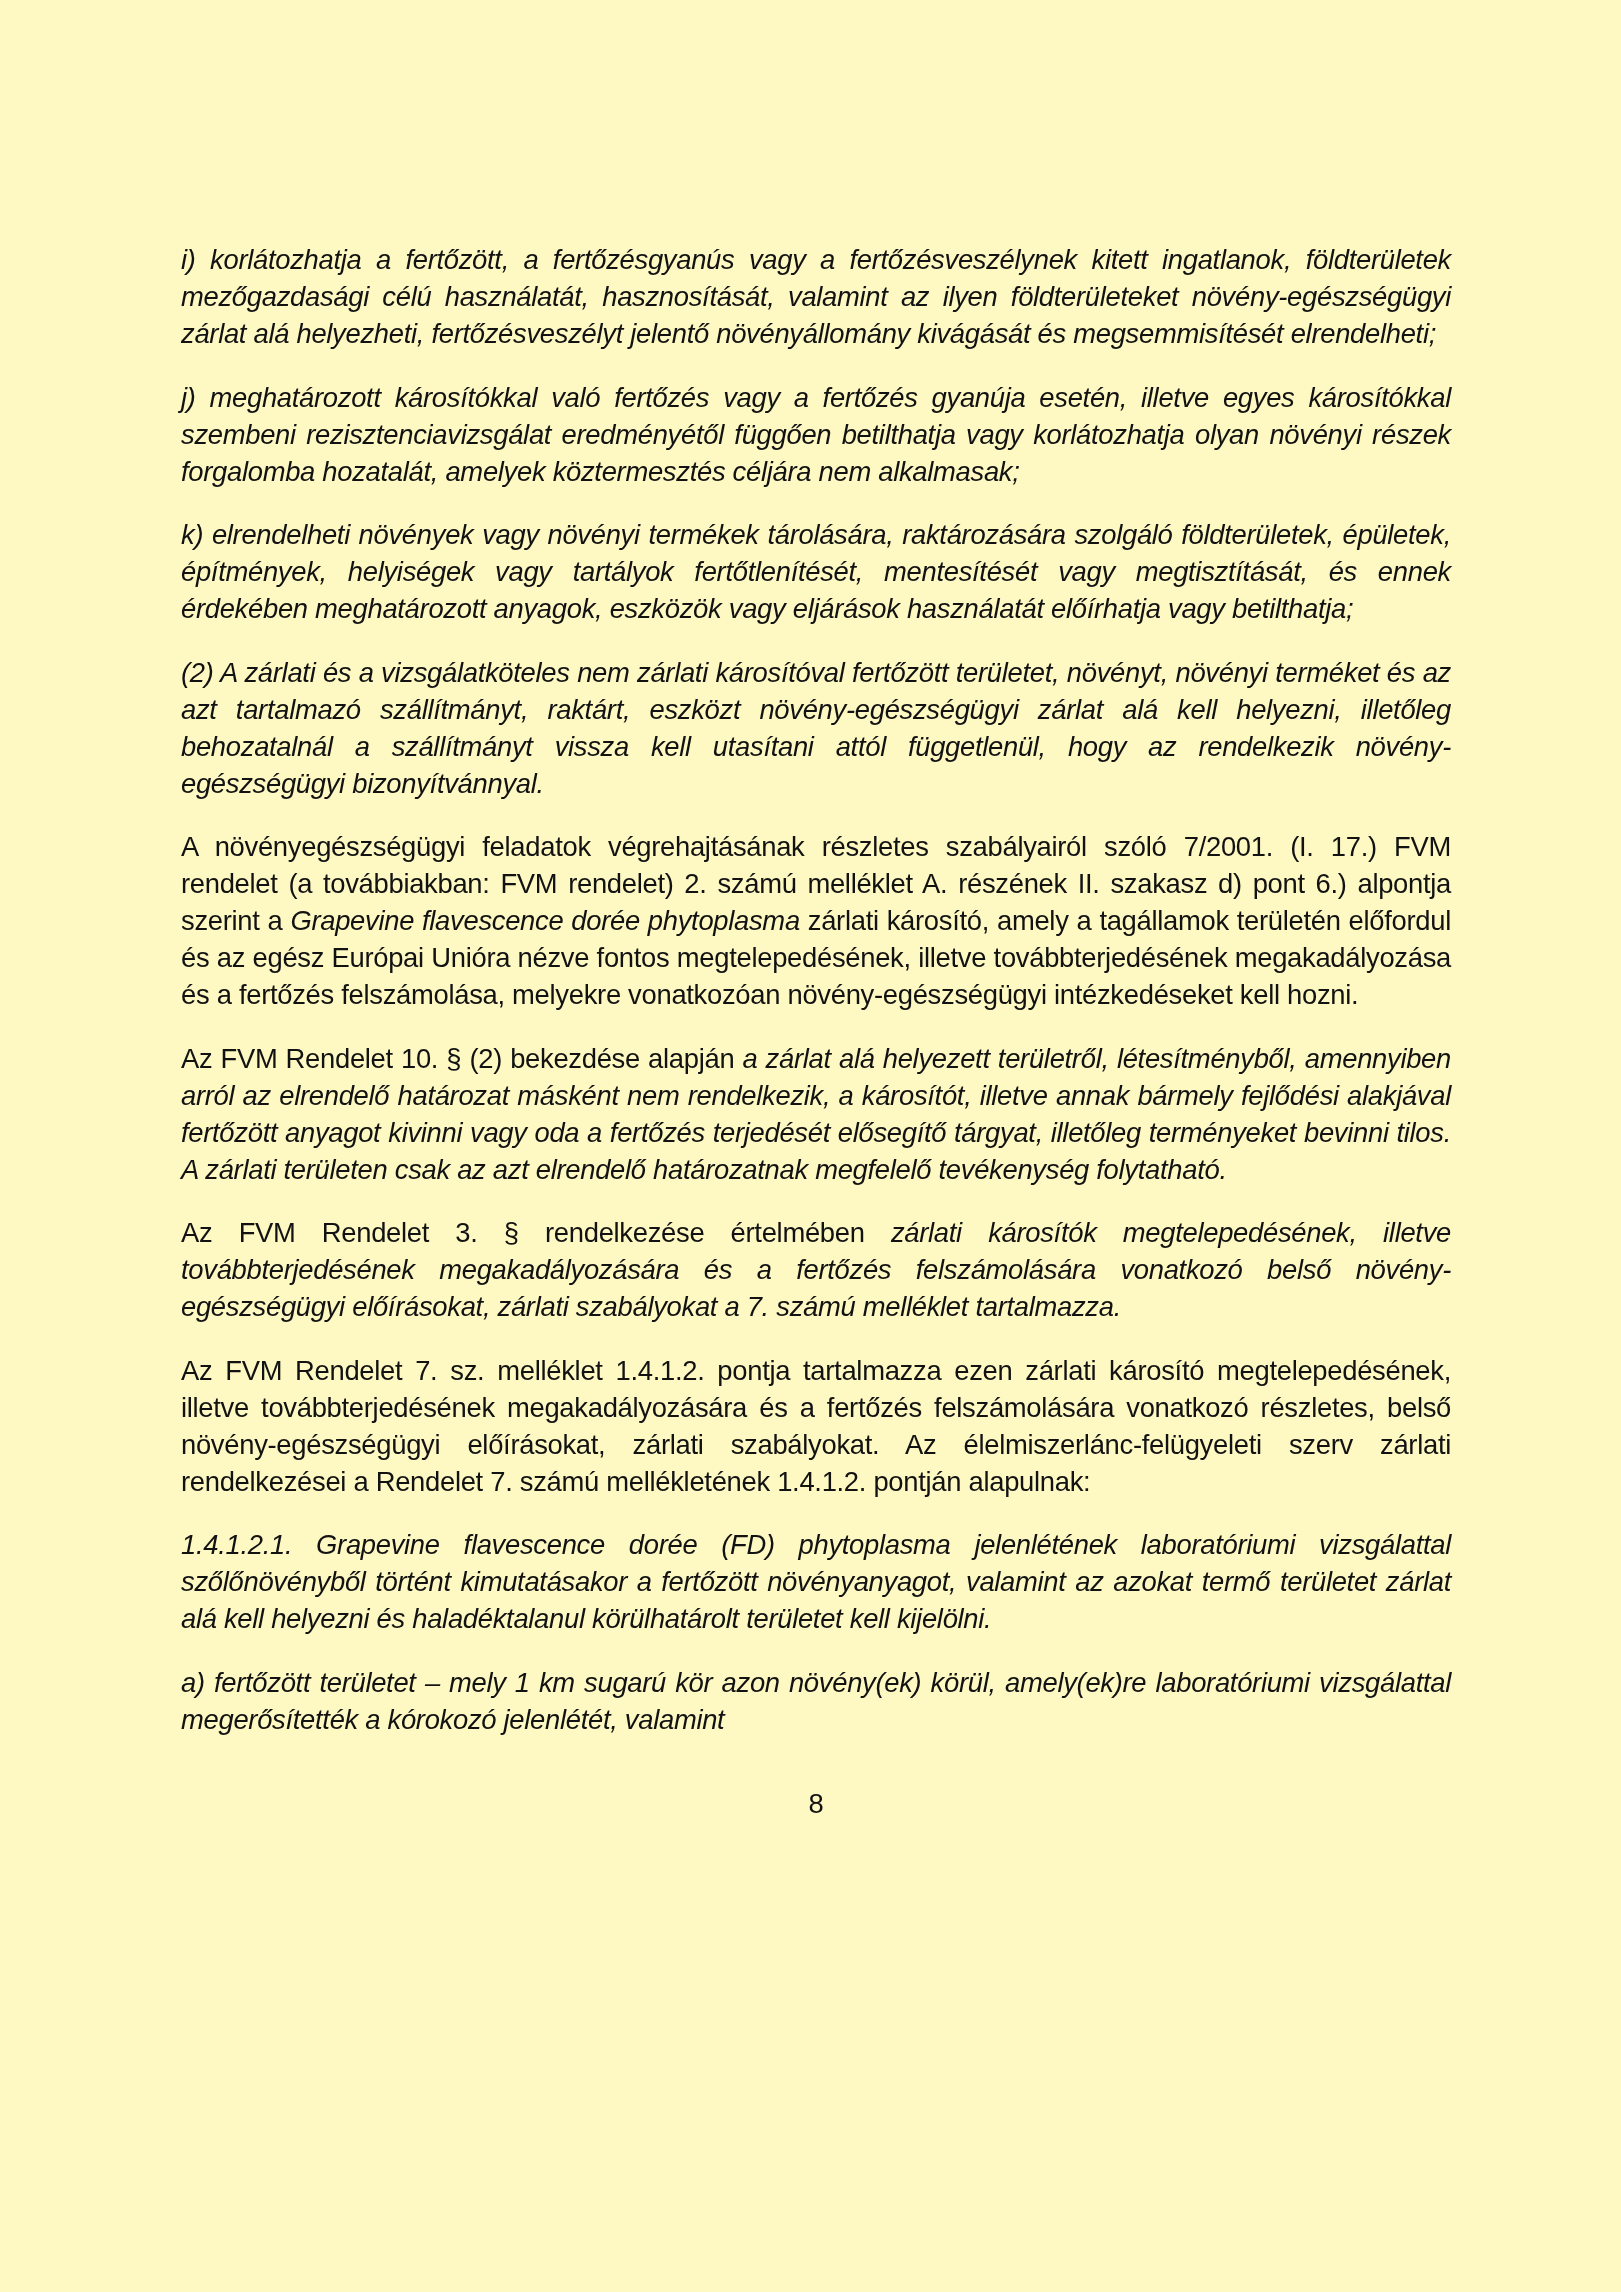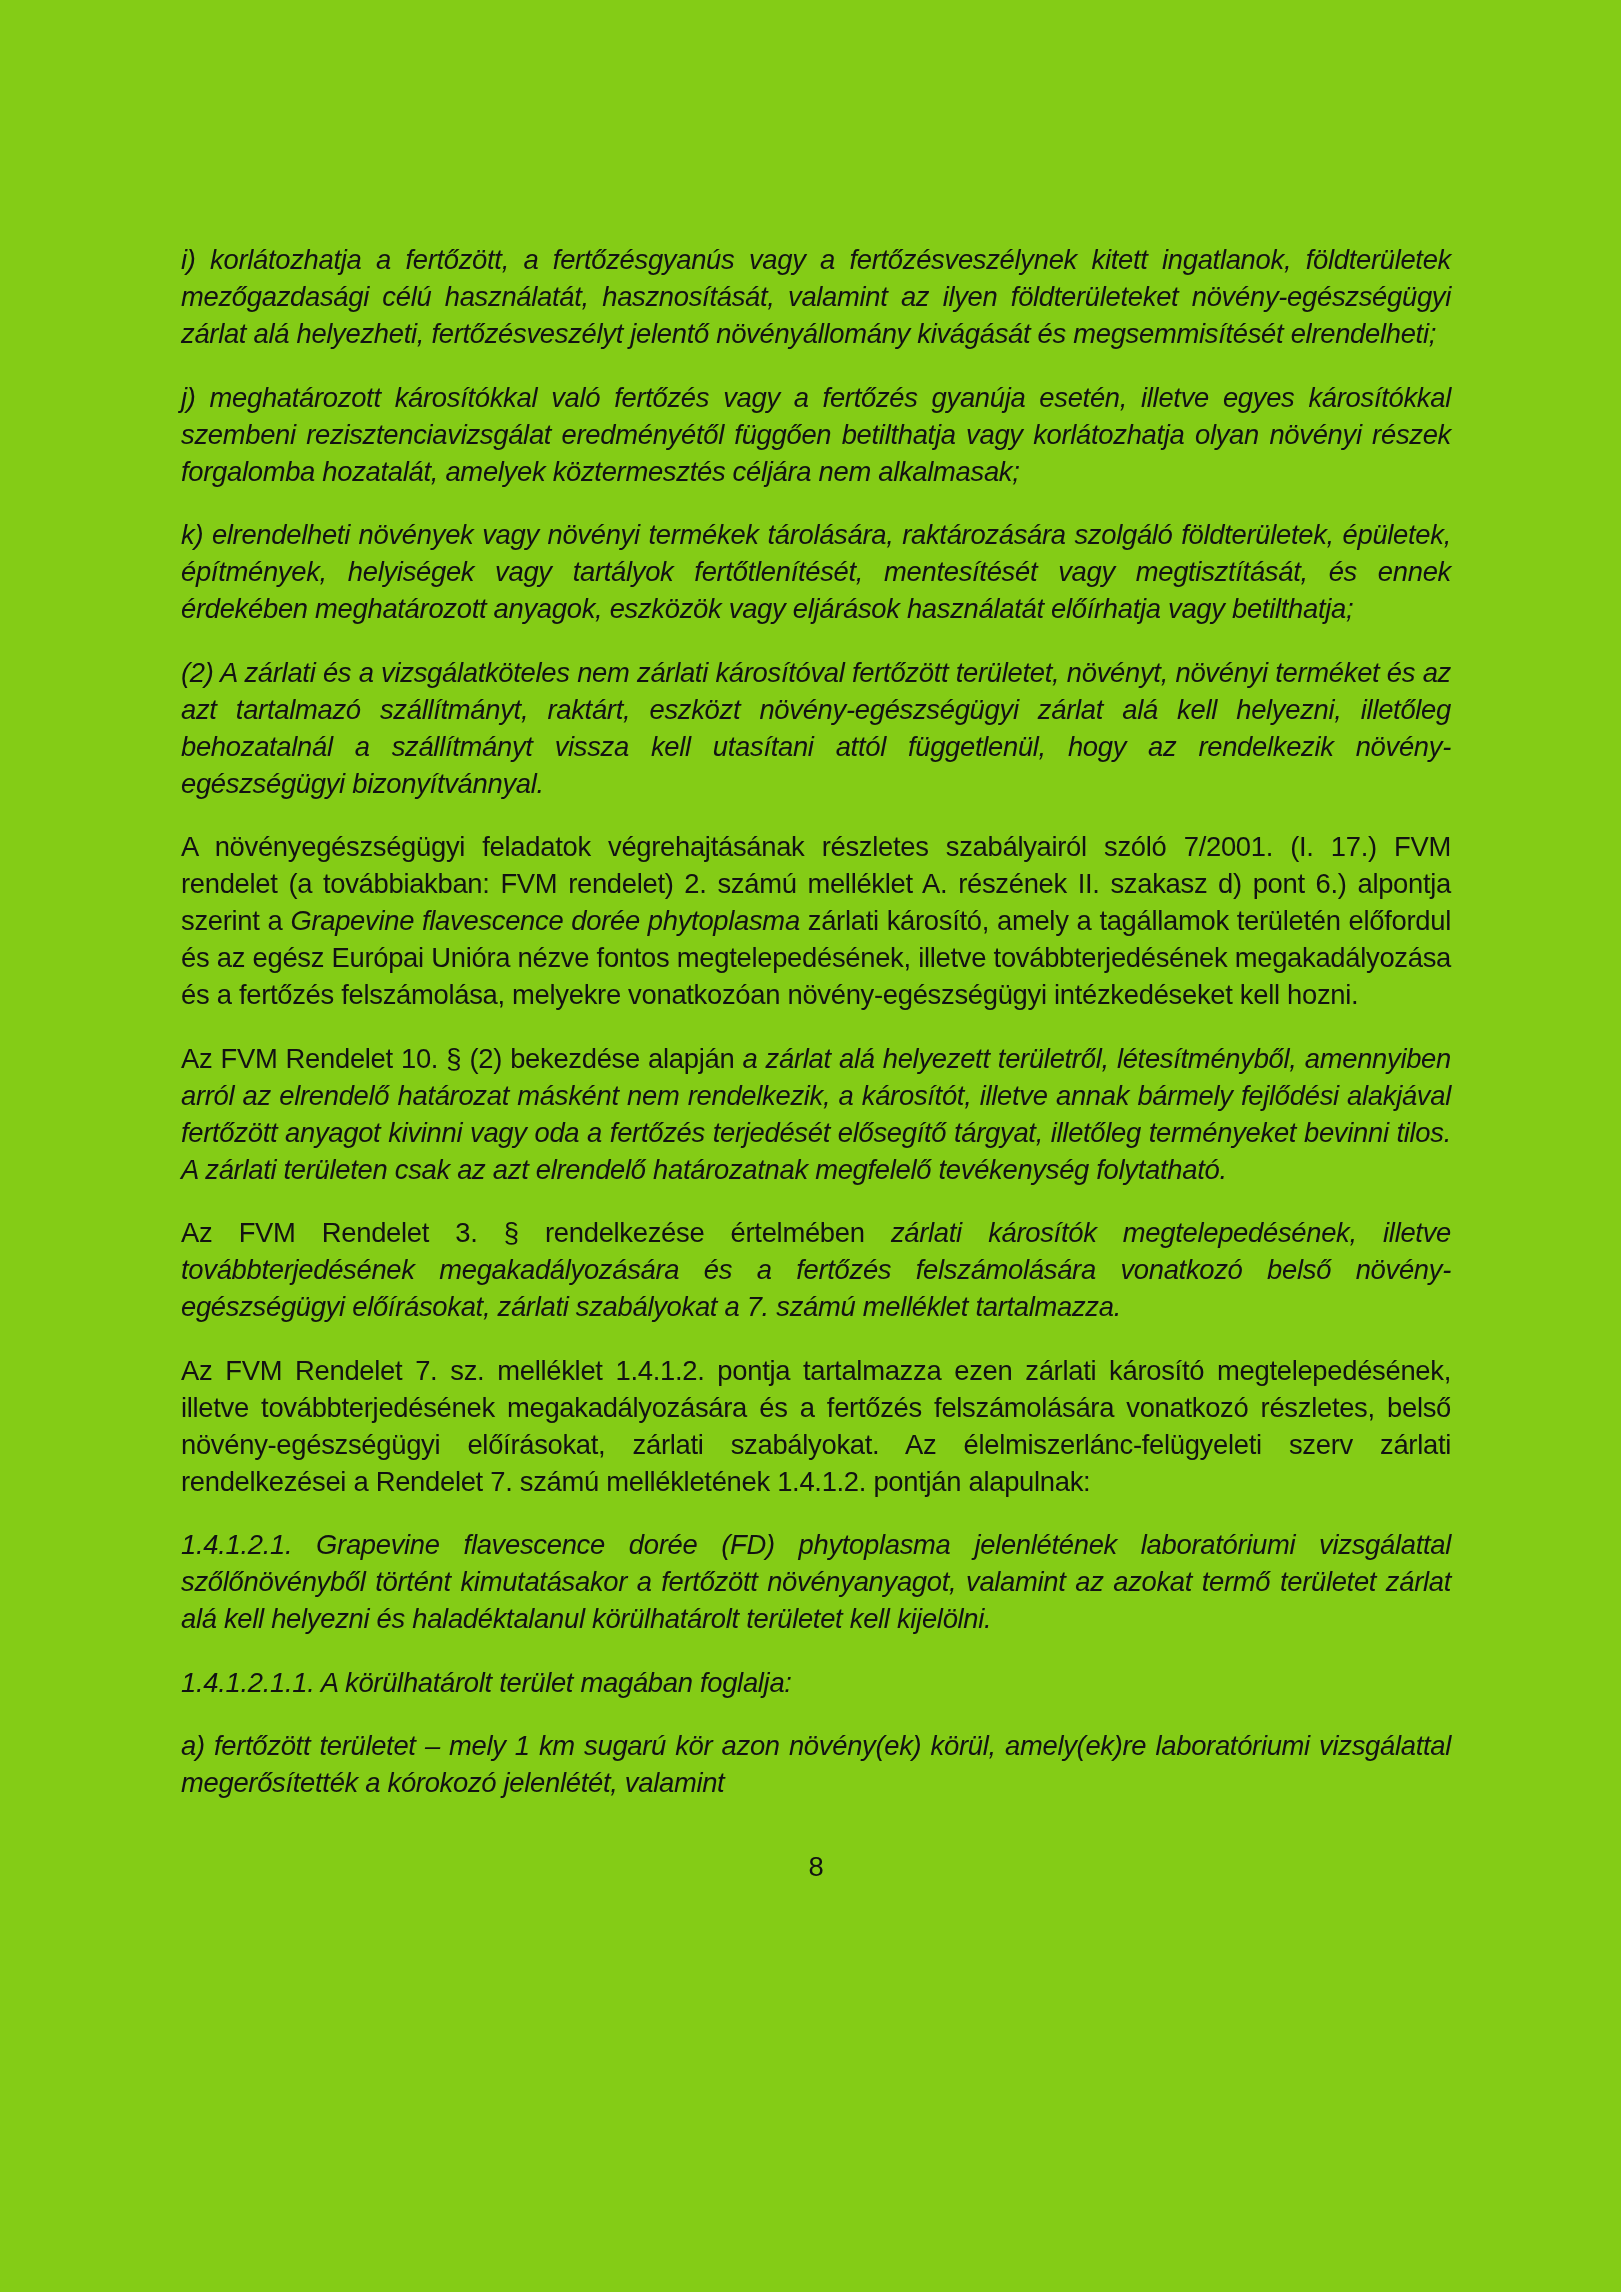--- a/index.html
+++ b/index.html
@@ -8,21 +8,21 @@
   }
   body {
     width: 1621px;
     height: 2293px;
     background: #e8e8e8;
   }
   .page {
     position: relative;
     width: 1621px;
     height: 2293px;
-    background: #84cc16;
+    background: #fef9c3;
     color: #111111;
     font-family: "Liberation Sans", sans-serif;
     overflow: hidden;
   }
   .content {
     position: absolute;
     left: 181px;
     top: 241px;
     width: 1270px;
   }
@@ -52,18 +52,17 @@
 
     <p class="para"><span class="run-i">i) korlátozhatja a fertőzött, a fertőzésgyanús vagy a fertőzésveszélynek kitett ingatlanok, földterületek mezőgazdasági célú használatát, hasznosítását, valamint az ilyen földterületeket növény-egészségügyi zárlat alá helyezheti, fertőzésveszélyt jelentő növényállomány kivágását és megsemmisítését elrendelheti;</span></p>
       <p class="para"><span class="run-i">j) meghatározott károsítókkal való fertőzés vagy a fertőzés gyanúja esetén, illetve egyes károsítókkal szembeni rezisztenciavizsgálat eredményétől függően betilthatja vagy korlátozhatja olyan növényi részek forgalomba hozatalát, amelyek köztermesztés céljára nem alkalmasak;</span></p>
       <p class="para"><span class="run-i">k) elrendelheti növények vagy növényi termékek tárolására, raktározására szolgáló földterületek, épületek, építmények, helyiségek vagy tartályok fertőtlenítését, mentesítését vagy megtisztítását, és ennek érdekében meghatározott anyagok, eszközök vagy eljárások használatát előírhatja vagy betilthatja;</span></p>
       <p class="para"><span class="run-i">(2) A zárlati és a vizsgálatköteles nem zárlati károsítóval fertőzött területet, növényt, növényi terméket és az azt tartalmazó szállítmányt, raktárt, eszközt növény-egészségügyi zárlat alá kell helyezni, illetőleg behozatalnál a szállítmányt vissza kell utasítani attól függetlenül, hogy az rendelkezik növény-egészségügyi bizonyítvánnyal.</span></p>
       <p class="para"><span>A növényegészségügyi feladatok végrehajtásának részletes szabályairól szóló 7/2001. (I. 17.) FVM rendelet (a továbbiakban: FVM rendelet) 2. számú melléklet A. részének II. szakasz d) pont 6.) alpontja szerint a </span><span class="run-i">Grapevine flavescence dorée phytoplasma</span><span> </span><span class="run-b">zárlati károsító</span><span>, amely a tagállamok területén előfordul és az egész Európai Unióra nézve fontos megtelepedésének, illetve továbbterjedésének megakadályozása és a fertőzés felszámolása, melyekre vonatkozóan növény-egészségügyi intézkedéseket kell hozni.</span></p>
       <p class="para"><span>Az FVM Rendelet 10. § (2) bekezdése alapján </span><span class="run-i">a zárlat alá helyezett területről, létesítményből, amennyiben arról az elrendelő határozat másként nem rendelkezik, a károsítót, illetve annak bármely fejlődési alakjával fertőzött anyagot kivinni vagy oda a fertőzés terjedését elősegítő tárgyat, illetőleg terményeket bevinni tilos. A zárlati területen csak az azt elrendelő határozatnak megfelelő tevékenység folytatható.</span></p>
       <p class="para"><span>Az FVM Rendelet 3. § rendelkezése értelmében </span><span class="run-i">zárlati károsítók megtelepedésének, illetve továbbterjedésének megakadályozására és a fertőzés felszámolására vonatkozó belső növény-egészségügyi előírásokat, zárlati szabályokat a 7. számú melléklet tartalmazza.</span></p>
       <p class="para"><span>Az FVM Rendelet 7. sz. melléklet 1.4.1.2. pontja tartalmazza ezen zárlati károsító megtelepedésének, illetve továbbterjedésének megakadályozására és a fertőzés felszámolására vonatkozó részletes, belső növény-egészségügyi előírásokat, zárlati szabályokat. Az élelmiszerlánc-felügyeleti szerv zárlati rendelkezései a Rendelet 7. számú mellékletének 1.4.1.2. pontján alapulnak:</span></p>
       <p class="para"><span class="run-i">1.4.1.2.1. Grapevine flavescence dorée (FD) phytoplasma jelenlétének laboratóriumi vizsgálattal szőlőnövényből történt kimutatásakor a fertőzött növényanyagot, valamint az azokat termő területet </span><span class="run-i run-b">zárlat alá kell helyezni</span><span class="run-i"> és haladéktalanul </span><span class="run-i run-b">körülhatárolt területet kell kijelölni</span><span class="run-i">.</span></p>
-      <p class="para"><span class="run-i">1.4.1.2.1.1. A körülhatárolt terület magában foglalja:</span></p>
       <p class="para"><span class="run-i">a) </span><span class="run-i run-b">fertőzött területet</span><span class="run-i"> – mely 1 km sugarú kör azon növény(ek) körül, amely(ek)re laboratóriumi vizsgálattal megerősítették a kórokozó jelenlétét, valamint</span></p>
       <div class="pagenum">8</div>
   </div>
 </div>
 
 
 </body></html>

